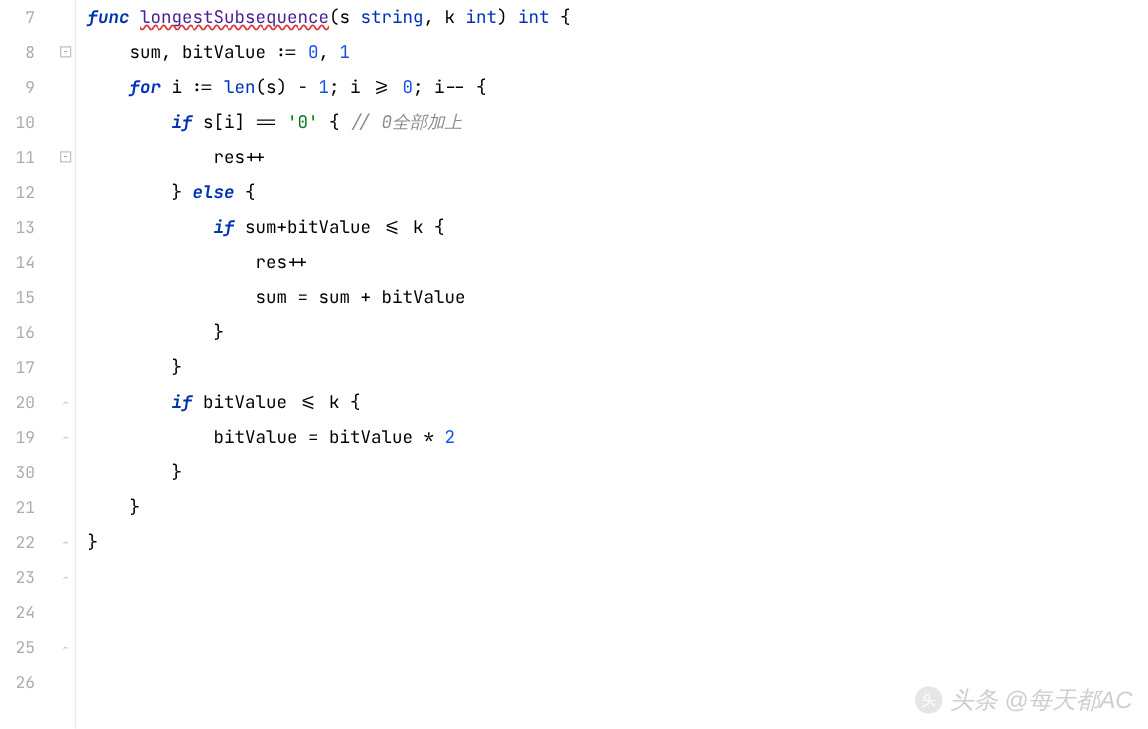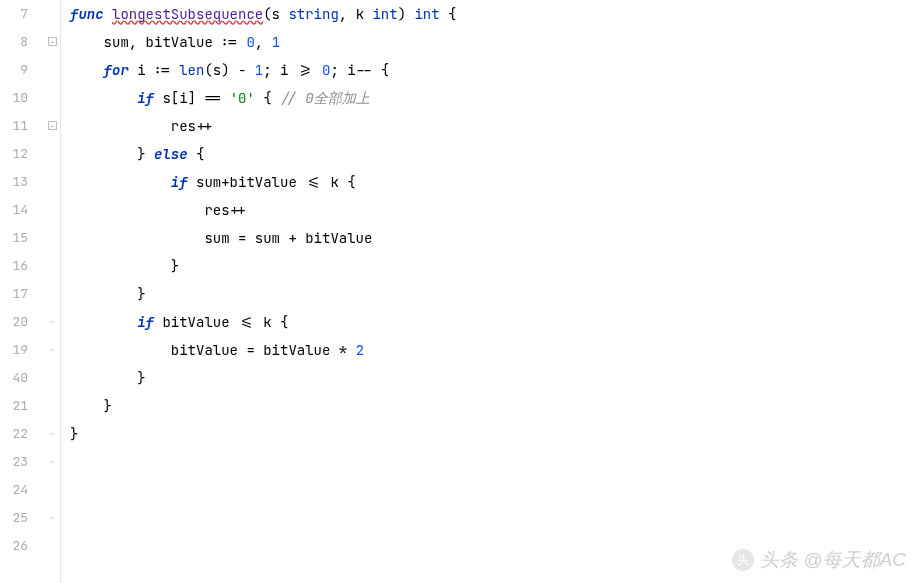--- a/index.html
+++ b/index.html
@@ -131,21 +131,21 @@
     <div class="gutter-line">10</div>
     <div class="gutter-line">11</div>
     <div class="gutter-line">12</div>
     <div class="gutter-line">13</div>
     <div class="gutter-line">14</div>
     <div class="gutter-line">15</div>
     <div class="gutter-line">16</div>
     <div class="gutter-line">17</div>
     <div class="gutter-line">20</div>
     <div class="gutter-line">19</div>
-    <div class="gutter-line">40</div>
+    <div class="gutter-line">30</div>
     <div class="gutter-line">21</div>
     <div class="gutter-line">22</div>
     <div class="gutter-line">23</div>
     <div class="gutter-line">24</div>
     <div class="gutter-line">25</div>
     <div class="gutter-line">26</div>
   </div>
 
   <div class="fold-col">
     <div class="fold-marker" style="top:37px;"></div>

